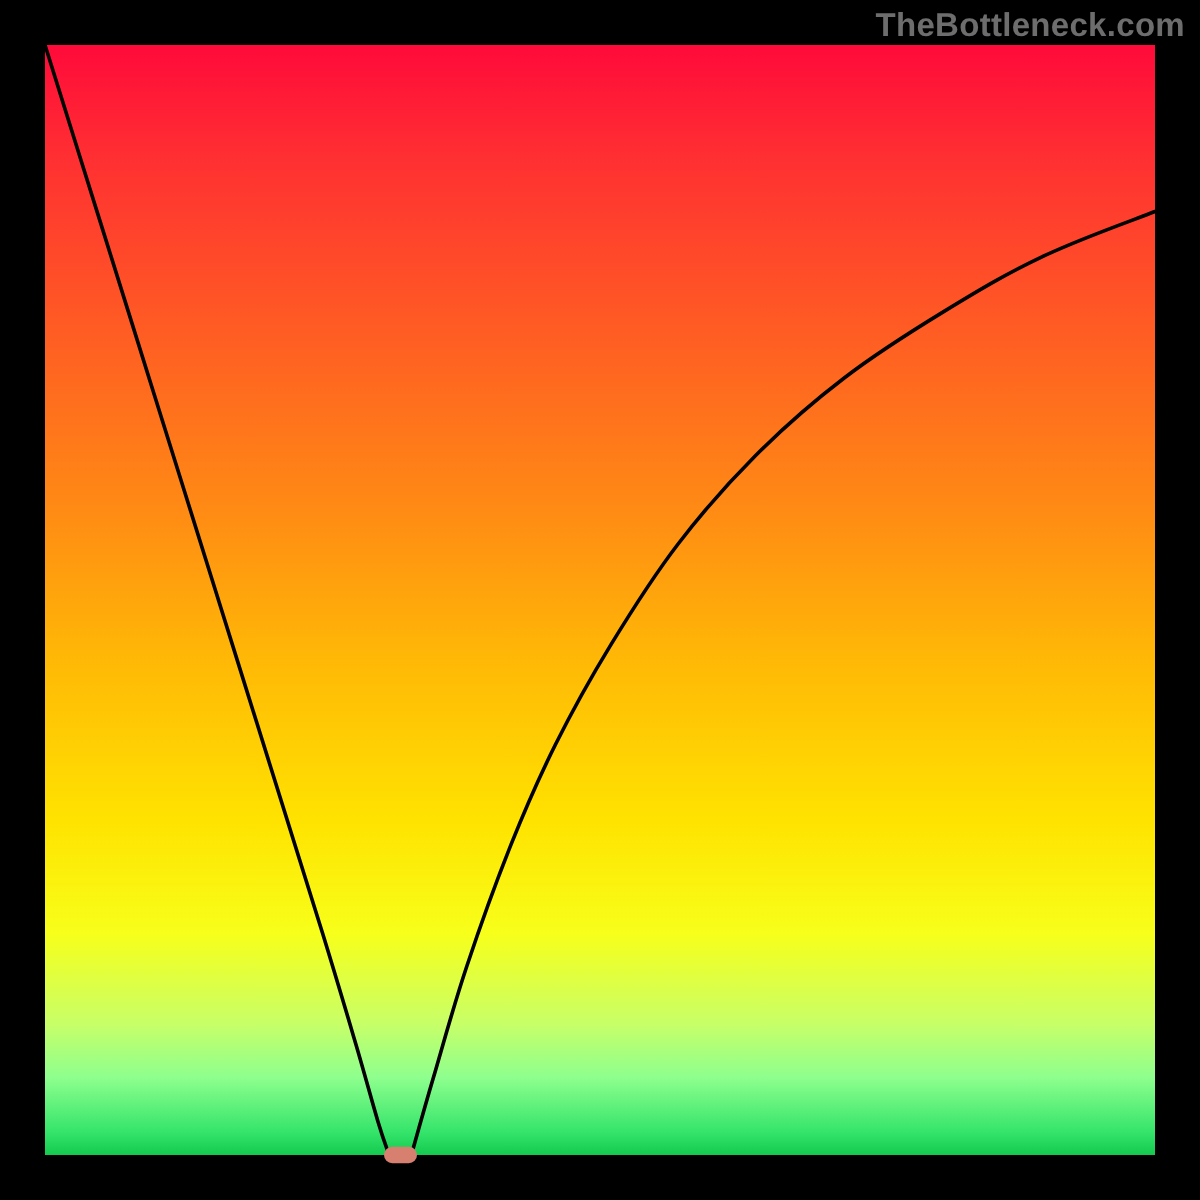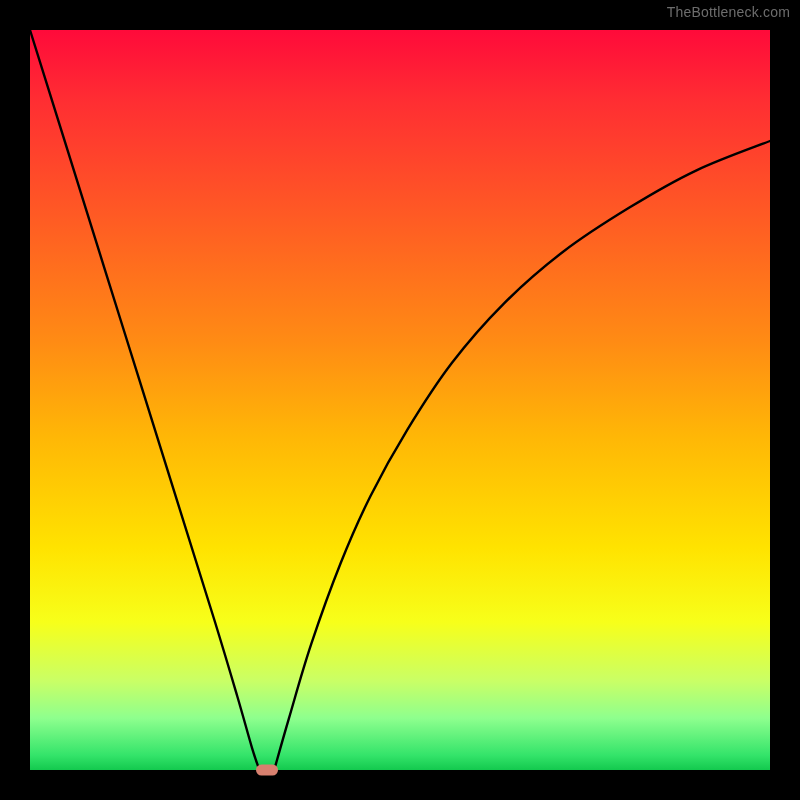--- a/index.html
+++ b/index.html
@@ -39,22 +39,22 @@
       #8eff8e 93%,
       #34e46a 98%,
       #13c94e 100%
     );
   }
   .watermark {
     position: absolute;
     top: 4px;
     right: 10px;
     color: #6d6d6d;
-    font-size: 14px;
-    font-weight: 400;
+    font-size: 22px;
+    font-weight: 700;
     letter-spacing: 0.2px;
     user-select: none;
   }
   svg.curve {
     position: absolute;
     left: 0;
     top: 0;
     width: 740px;
     height: 740px;
     overflow: visible;

